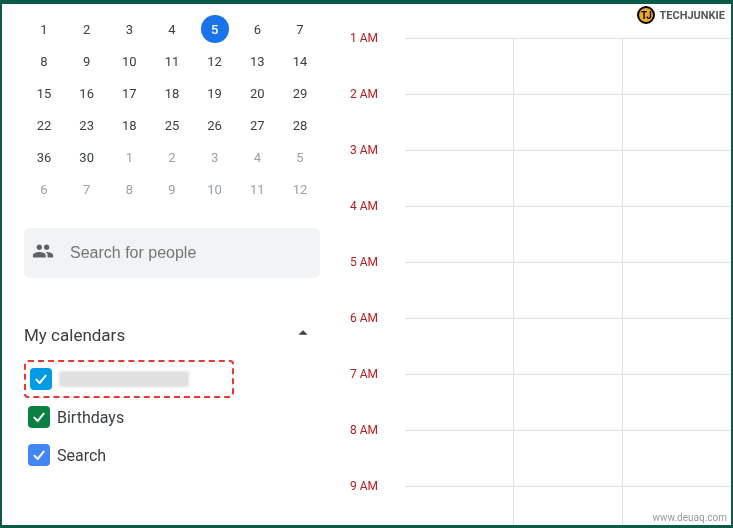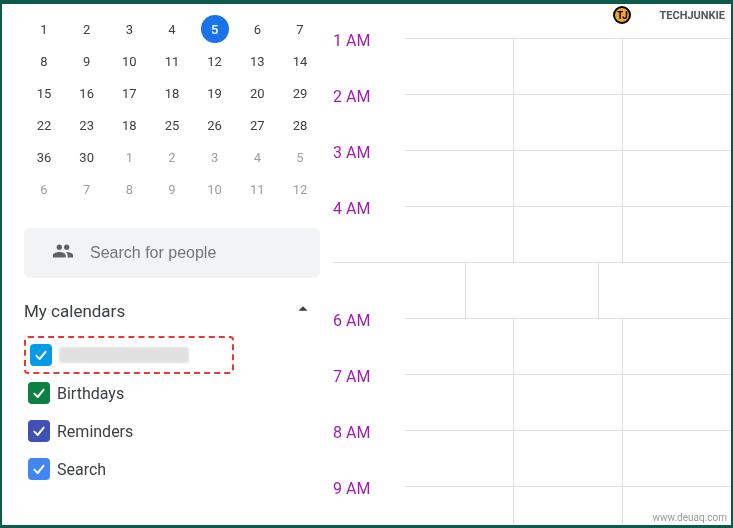--- a/index.html
+++ b/index.html
@@ -15,21 +15,20 @@
     border-left: 2px solid #0b5a4a;
     border-right: 2px solid #0b5a4a;
   }
   .watermark-top {
     position: absolute;
     top: 2px; right: 6px;
     display: flex; align-items: center;
     font-weight: bold; font-size: 11px;
     color: #555;
     z-index: 20;
-    gap: 24px;
   }
   .tj-logo {
     width: 18px; height: 18px; border-radius: 50%;
     background: #f5a623;
     display: flex; align-items: center; justify-content: center;
     color: #000; font-size: 10px; font-weight: bold;
     margin-right: 4px;
     border: 2px solid #000;
   }
   .watermark-bottom {
@@ -71,31 +70,31 @@
     z-index: 0;
   }
   .mini-cell.selected span { position: relative; z-index: 1; color: #fff; font-weight: 500;}
   .search-box {
     margin-top: 24px;
     background: #f1f3f4;
     border-radius: 6px;
     height: 50px;
     display: flex;
     align-items: center;
-    padding: 0 28px;
+    padding: 0 8px;
     gap: 16px;
   }
   .search-box .icon { color: #5f6368; }
   .search-input {
     border: none; background: transparent; outline: none;
     font-size: 16px; color: #5f6368;
     flex: 1;
   }
   .section-header {
-    margin-top: 20px;
+    margin-top: 44px;
     display: flex; align-items: center; justify-content: space-between;
     padding-right: 6px;
   }
   .section-title { font-size: 17px; color: #3c4043; font-weight: 400; }
   .cal-list { margin-top: 12px; }
   .cal-item {
     display: flex; align-items: center;
     height: 38px;
     padding: 2px 0 2px 4px;
     gap: 7px;
@@ -125,24 +124,24 @@
     position: relative;
     border-left: 1px solid #ffffff;
   }
   .hour-row {
     height: 56px;
     position: relative;
     display: flex;
   }
   .hour-label {
     width: 72px;
-    text-align: left;
+    text-align: center;
     padding-right: 10px;
-    font-size: 16px;
-    color: #a21caf;
+    font-size: 12px;
+    color: #b91c1c;
     position: relative;
     top: -7px;
   }
   .hour-grid {
     flex: 1;
     border-top: 1px solid #e0e0e0;
     display: flex;
   }
   .hour-grid .col {
     flex: 1;
@@ -335,28 +334,20 @@
         </div>
         <div class="cal-item">
           <div class="checkbox" style="background: rgb(11, 128, 67);">
             <svg width="16" height="16" viewBox="0 0 24 24" fill="none" stroke="#fff" stroke-width="3" stroke-linecap="round" stroke-linejoin="round">
               <polyline points="5 13 10 18 19 7"></polyline>
             </svg>
           </div>
           <span class="cal-label">Birthdays</span>
         </div>
         <div class="cal-item">
-          <div class="checkbox" style="background: rgb(63, 81, 181);">
-            <svg width="16" height="16" viewBox="0 0 24 24" fill="none" stroke="#fff" stroke-width="3" stroke-linecap="round" stroke-linejoin="round">
-              <polyline points="5 13 10 18 19 7"></polyline>
-            </svg>
-          </div>
-          <span class="cal-label">Reminders</span>
-        </div>
-        <div class="cal-item">
           <div class="checkbox" style="background: rgb(66, 133, 244);">
             <svg width="16" height="16" viewBox="0 0 24 24" fill="none" stroke="#fff" stroke-width="3" stroke-linecap="round" stroke-linejoin="round">
               <polyline points="5 13 10 18 19 7"></polyline>
             </svg>
           </div>
           <span class="cal-label">Search</span>
         </div>
       </div>
 
   </div>
@@ -390,20 +381,21 @@
         </div>
         <div class="hour-row">
           <div class="hour-label">4 AM</div>
           <div class="hour-grid">
             <div class="col"></div>
             <div class="col"></div>
             <div class="col"></div>
           </div>
         </div>
         <div class="hour-row">
+          <div class="hour-label">5 AM</div>
           <div class="hour-grid">
             <div class="col"></div>
             <div class="col"></div>
             <div class="col"></div>
           </div>
         </div>
         <div class="hour-row">
           <div class="hour-label">6 AM</div>
           <div class="hour-grid">
             <div class="col"></div>

